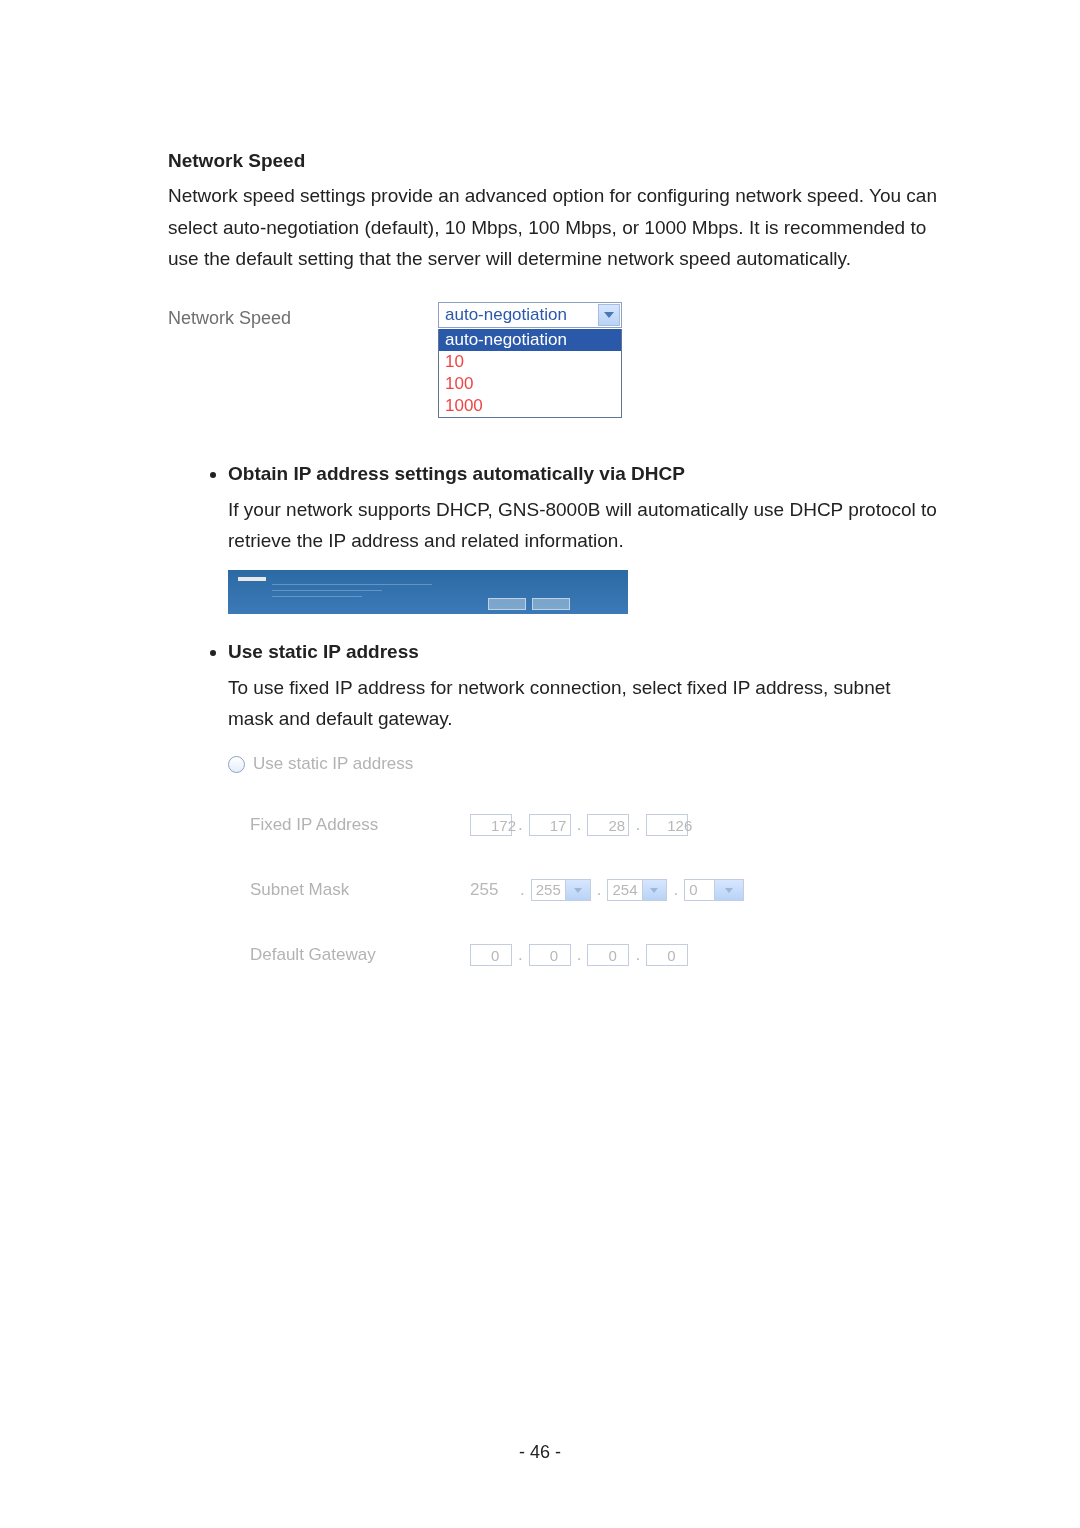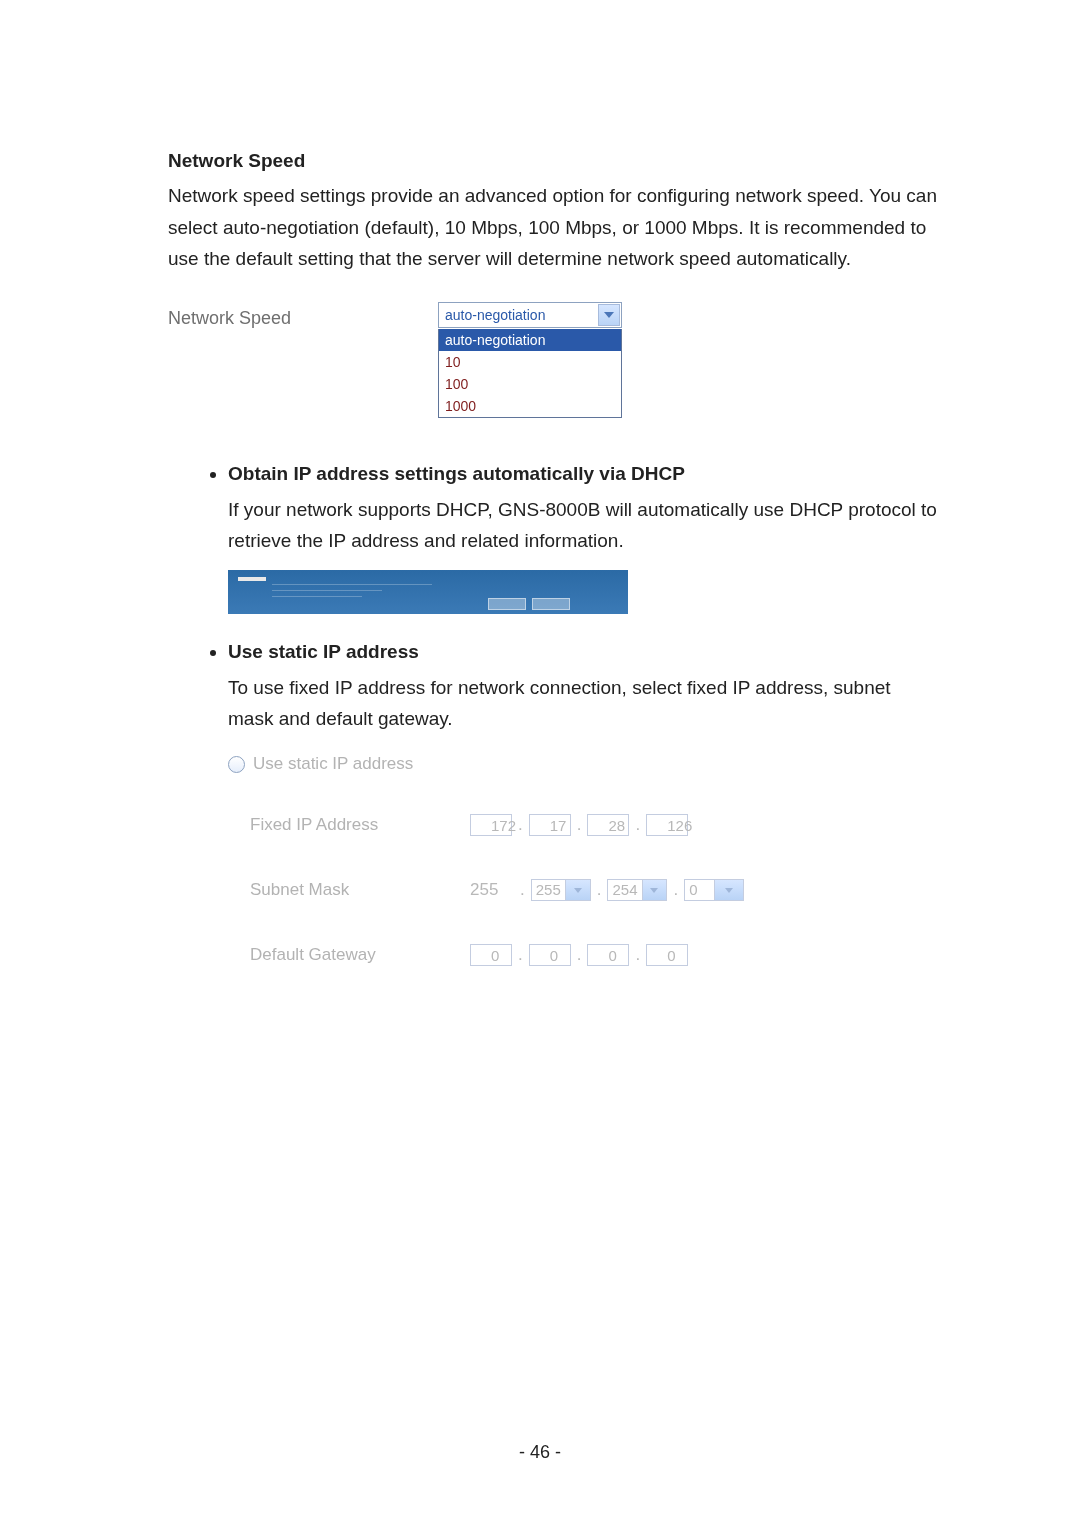--- a/index.html
+++ b/index.html
@@ -32,21 +32,21 @@
     margin-bottom: 40px;
   }
   .ns-label {
     width: 270px;
     color: #6f6f6f;
     font-size: 18px;
     padding-top: 2px;
   }
   .select-wrap {
     width: 184px;
-    font-size: 14px;
+    font-size: 17px;
   }
   .select-box {
     border: 1px solid #8da2c0;
     display: flex;
     align-items: center;
     height: 24px;
     background: #fff;
   }
   .select-box .sel-text {
     flex: 1;
@@ -67,21 +67,21 @@
   .sel-btn svg { display:block; }
   .listbox {
     border: 1px solid #5f7499;
     border-top: 0;
     background: #fff;
     margin-top: 1px;
   }
   .opt {
     padding: 0 6px;
     line-height: 22px;
-    color: #7f1d1d;
+    color: #ef4444;
   }
   .opt.selected {
     background: #2a59a9;
     color: #fff;
   }
 
   
   ul.items {
     list-style: disc;
     padding-left: 60px;

